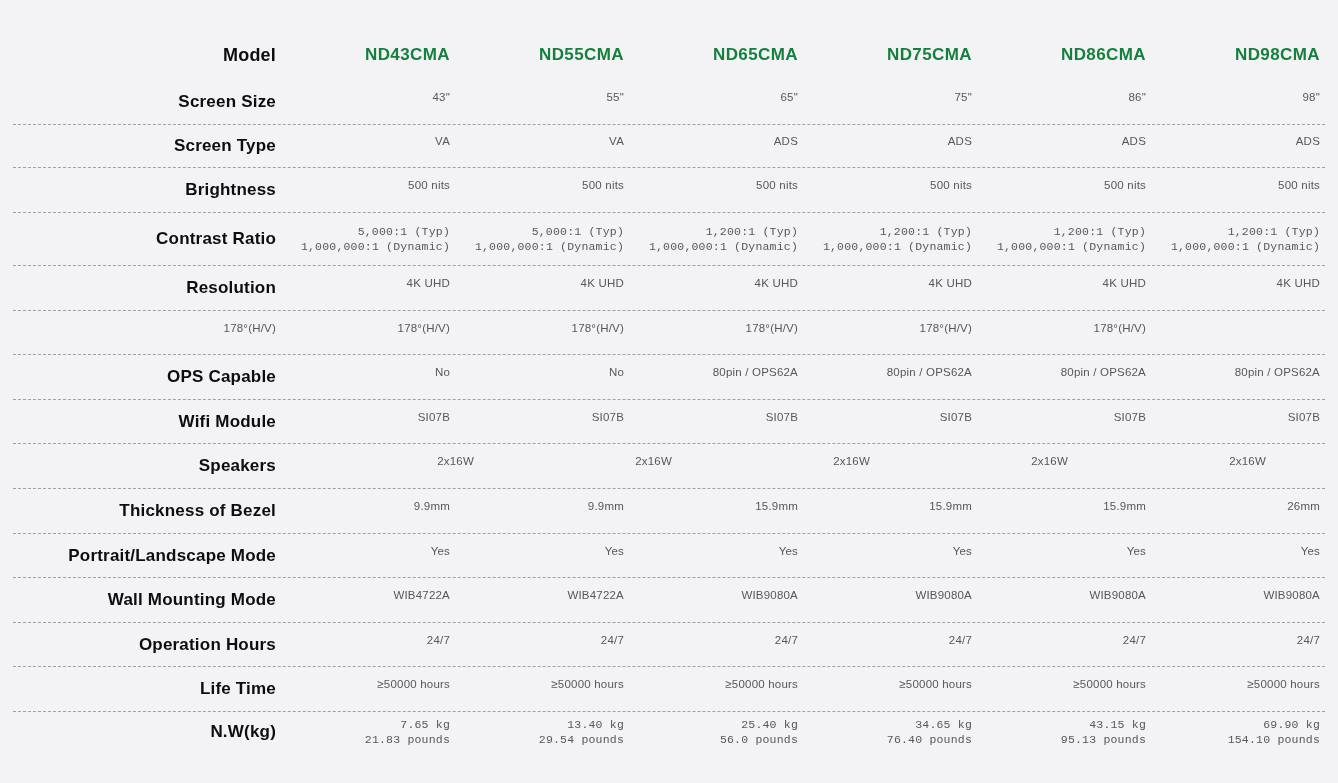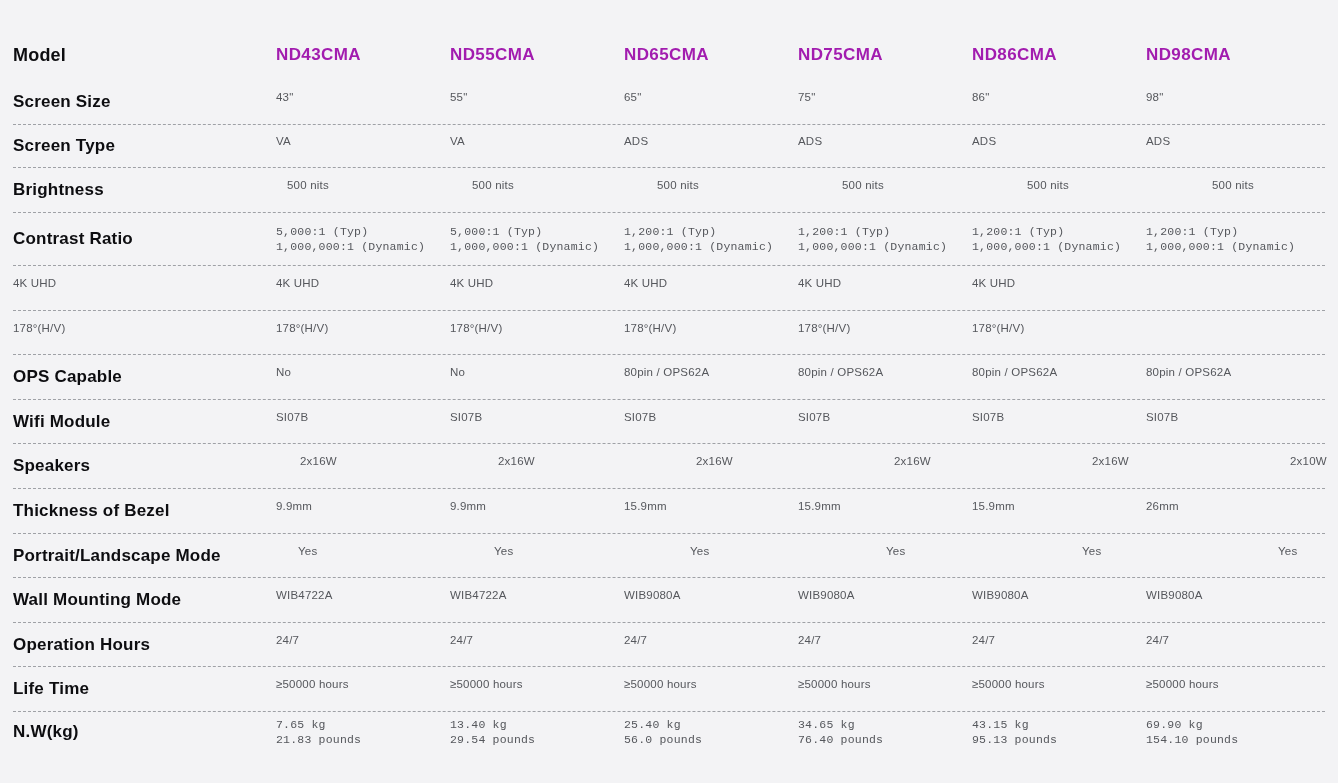--- a/index.html
+++ b/index.html
@@ -5,41 +5,42 @@
   * { box-sizing: border-box; margin: 0; padding: 0; }
   html, body {
     width: 1338px; height: 783px;
     background: #f3f3f5;
     font-family: "Liberation Sans", sans-serif;
     overflow: hidden;
   }
   .page {
     width: 1338px; height: 598px;
     padding: 30px 13px 0 13px;
+    text-align: right;
   }
   .grid-row {
     display: grid;
     grid-template-columns: 263px repeat(6, 174px);
     align-items: center;
   }
   .header-row { height: 50px; }
   .row { border-bottom: 1px dashed #9fa1a6; }
   .row.last { border-bottom: none; padding-bottom: 32px; }
   .row-label {
     font-size: 17px;
     font-weight: 700;
     color: #0d0d10;
     letter-spacing: 0.2px;
     white-space: nowrap;
   }
   .header-label { font-size: 18px; }
   .model-name {
     font-size: 17px;
     font-weight: 700;
-    color: #a21caf;
+    color: #15803d;
     letter-spacing: 0.4px;
   }
   .cell {
     font-size: 11.5px;
     color: #55575c;
     letter-spacing: 0.2px;
     white-space: nowrap;
   }
   .cell.single { transform: translateY(-5px); }
   .cell.multi { line-height: 15px; font-family: Liberation Mono, monospace; }
@@ -70,21 +71,21 @@
       </div>
       <div class="grid-row row" style="height: 43px;">
         <div class="row-label">Screen Type</div>
         <div class="cell single">VA</div>
         <div class="cell single">VA</div>
         <div class="cell single">ADS</div>
         <div class="cell single">ADS</div>
         <div class="cell single">ADS</div>
         <div class="cell single">ADS</div>
       </div>
-      <div class="grid-row row" style="height: 45px; gap: 11px;">
+      <div class="grid-row row" style="height: 45px;">
         <div class="row-label">Brightness</div>
         <div class="cell single">500 nits</div>
         <div class="cell single">500 nits</div>
         <div class="cell single">500 nits</div>
         <div class="cell single">500 nits</div>
         <div class="cell single">500 nits</div>
         <div class="cell single">500 nits</div>
       </div>
       <div class="grid-row row" style="height: 53px;">
         <div class="row-label">Contrast Ratio</div>
@@ -107,20 +108,21 @@
         <div class="cell multi">
           <div>1,200:1 (Typ)</div>
           <div>1,000,000:1 (Dynamic)</div>
         </div>
         <div class="cell multi">
           <div>1,200:1 (Typ)</div>
           <div>1,000,000:1 (Dynamic)</div>
         </div>
       </div>
       <div class="grid-row row" style="height: 45px;">
+        <div class="row-label">Resolution</div>
         <div class="cell single">4K UHD</div>
         <div class="cell single">4K UHD</div>
         <div class="cell single">4K UHD</div>
         <div class="cell single">4K UHD</div>
         <div class="cell single">4K UHD</div>
         <div class="cell single">4K UHD</div>
       </div>
       <div class="grid-row row" style="height: 44px;">
         <div class="cell single">178°(H/V)</div>
         <div class="cell single">178°(H/V)</div>
@@ -158,21 +160,21 @@
       </div>
       <div class="grid-row row" style="height: 45px;">
         <div class="row-label">Thickness of Bezel</div>
         <div class="cell single">9.9mm</div>
         <div class="cell single">9.9mm</div>
         <div class="cell single">15.9mm</div>
         <div class="cell single">15.9mm</div>
         <div class="cell single">15.9mm</div>
         <div class="cell single">26mm</div>
       </div>
-      <div class="grid-row row" style="height: 44px; gap: 22px;">
+      <div class="grid-row row" style="height: 44px;">
         <div class="row-label">Portrait/Landscape Mode</div>
         <div class="cell single">Yes</div>
         <div class="cell single">Yes</div>
         <div class="cell single">Yes</div>
         <div class="cell single">Yes</div>
         <div class="cell single">Yes</div>
         <div class="cell single">Yes</div>
       </div>
       <div class="grid-row row" style="height: 45px;">
         <div class="row-label">Wall Mounting Mode</div>

